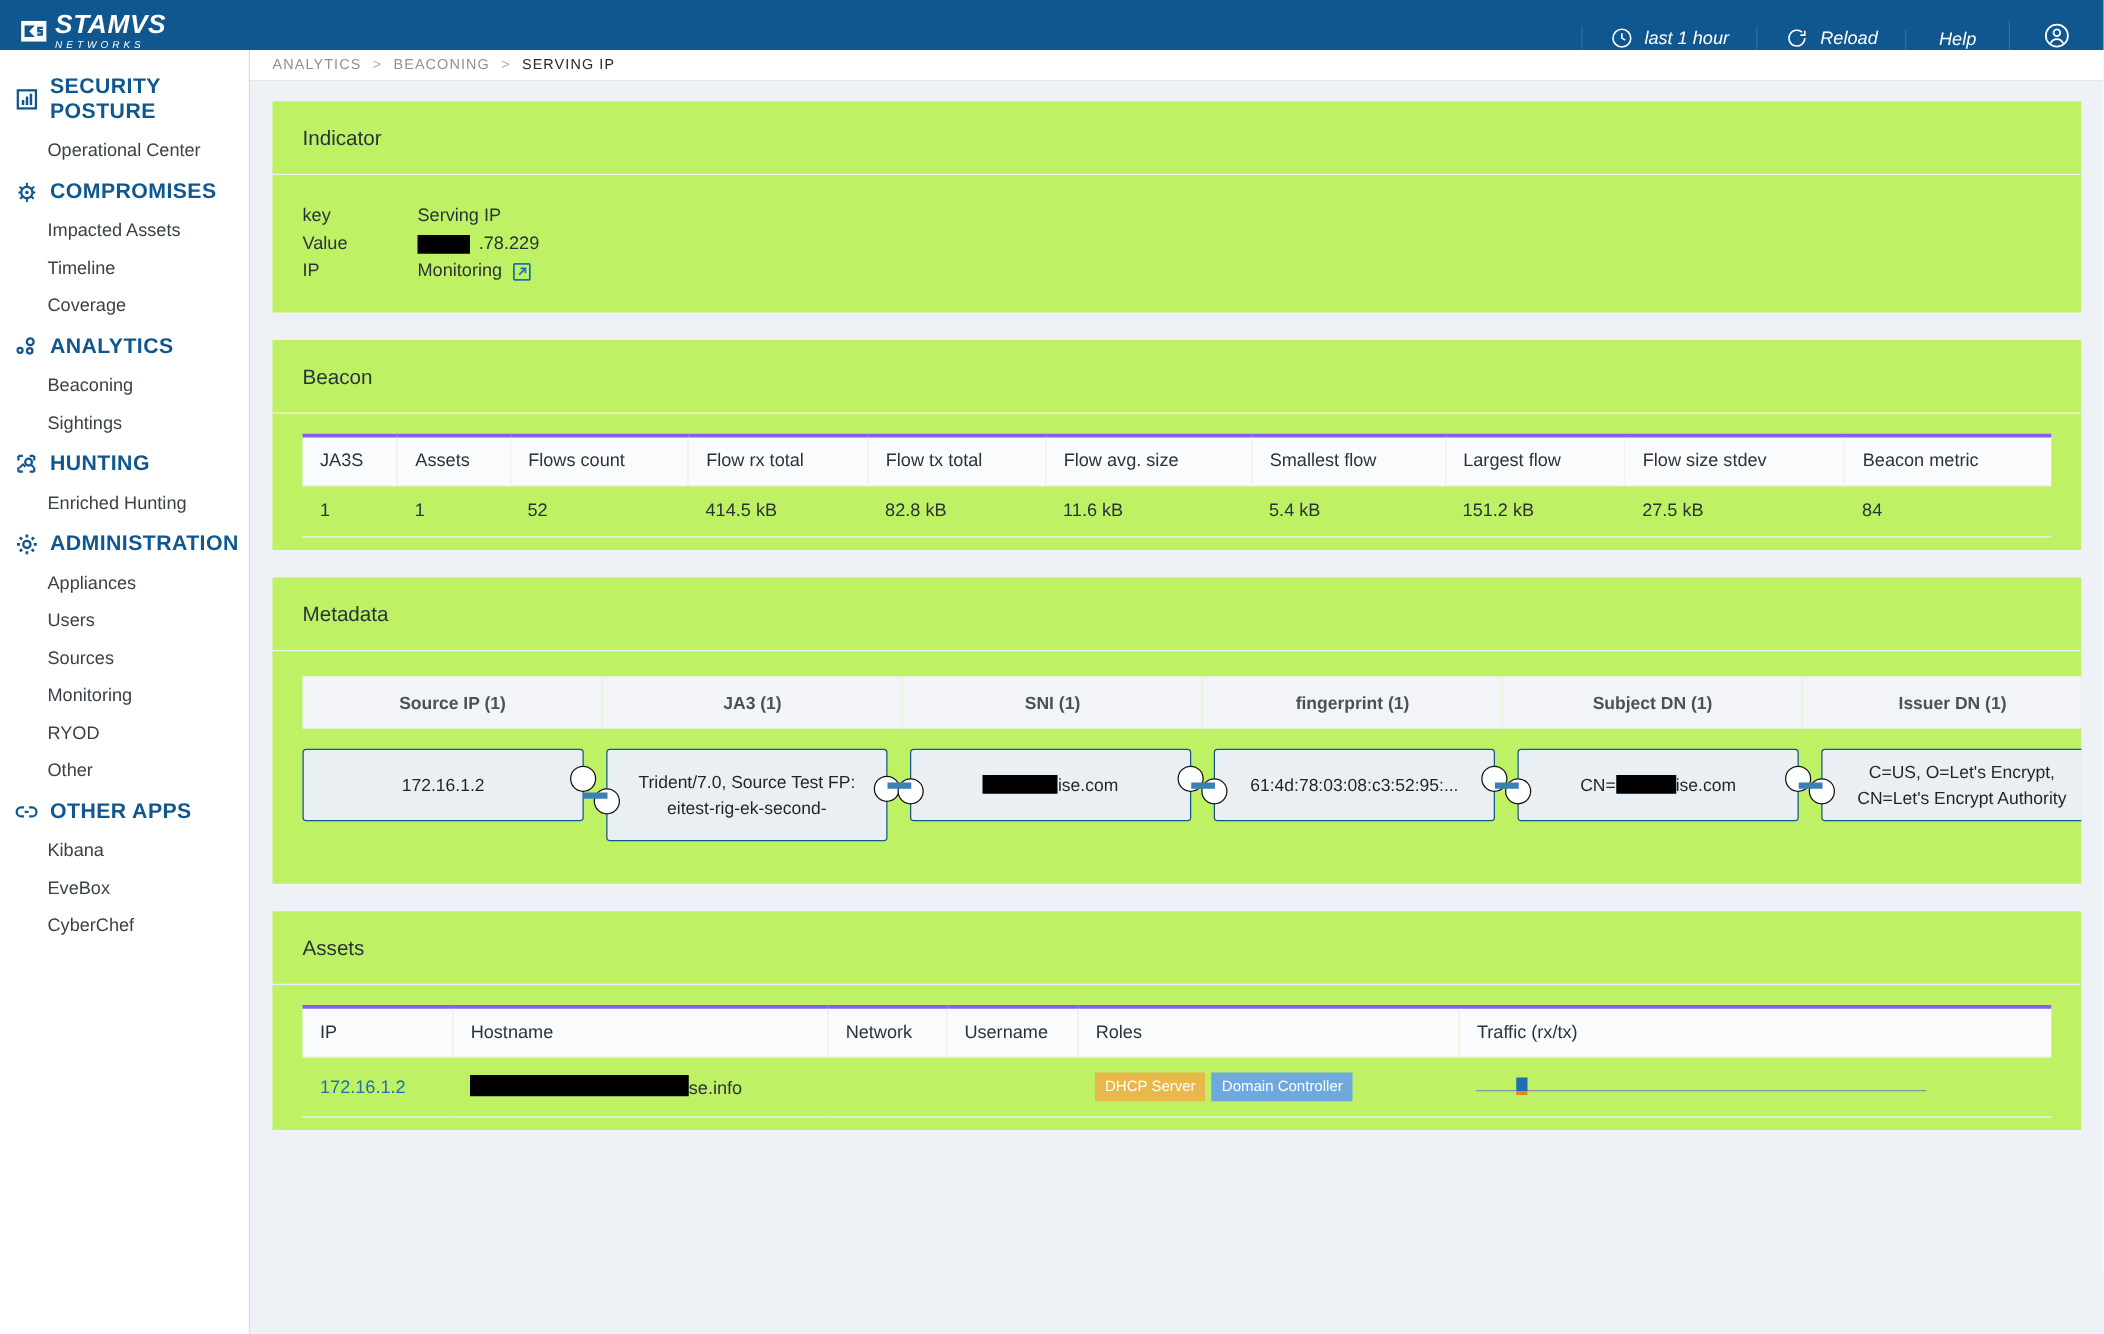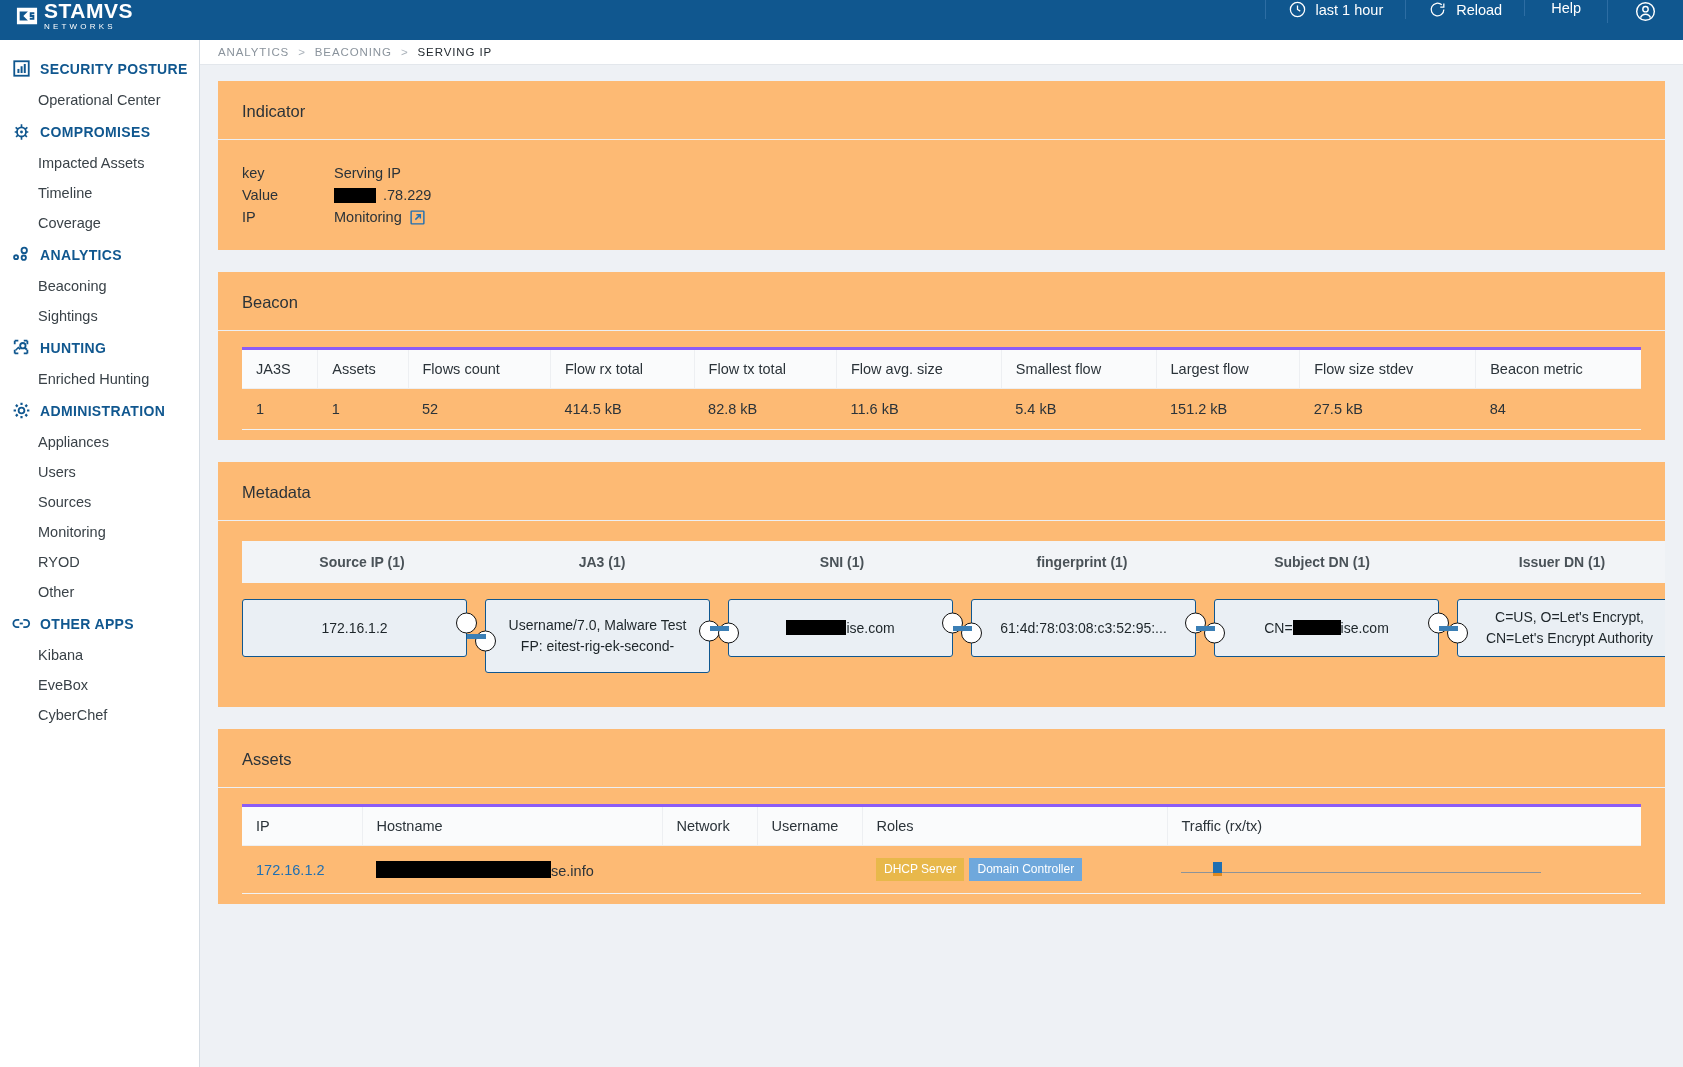--- a/index.html
+++ b/index.html
@@ -9,22 +9,23 @@
     background: #ffffff;
     font-family: "Liberation Sans", sans-serif;
     overflow: hidden;
   }
 
   
   .topbar {
     height: 40px;
     background: #10578f;
     display: flex;
-    align-items: flex-start;
+    align-items: flex-end;
     position: relative;
+    font-style: italic;
   }
   .logo-wrap {
     display: flex;
     align-items: center;
     padding-left: 16px;
     width: 200px;
   }
   .logo-mark {
     width: 22px; height: 22px;
     margin-right: 6px;
@@ -74,21 +75,21 @@
   }
   .nav-group {
     display: flex;
     align-items: center;
     gap: 9px;
     padding: 7px 0 7px 12px;
     cursor: pointer;
   }
   .nav-group-label {
     color: #10578f;
-    font-size: 14px;
+    font-size: 17px;
     font-weight: bold;
     letter-spacing: 0.35px;
   }
   .nav-icon { width: 19px; height: 19px; flex: 0 0 19px; display: block; }
   .nav-item {
     padding: 7px 0 7px 38px;
     color: #3a4248;
     font-size: 14.5px;
     cursor: pointer;
   }
@@ -110,21 +111,21 @@
     font-size: 11.5px;
     letter-spacing: 0.9px;
   }
   .bc-link { color: #8a939c; cursor: pointer; }
   .bc-sep { color: #aab2ba; }
   .bc-current { color: #232a30; }
 
   .content { padding: 16px 18px 0 18px; }
 
   .card {
-    background: #fdba74;
+    background: #bef264;
     margin-bottom: 22px;
   }
   .card-head {
     padding: 21px 24px 18px 24px;
     border-bottom: 1px solid #eceff3;
   }
   .card-title {
     font-size: 16.5px;
     color: #2b3339;
   }
@@ -463,21 +464,21 @@
                 <div class="meta-col-head">fingerprint (1)</div>
                 <div class="meta-col-head">Subject DN (1)</div>
                 <div class="meta-col-head">Issuer DN (1)</div>
               </div>
             <div class="meta-nodes" id="meta-nodes">
                 <div class="meta-node">
                   <span>172.16.1.2</span>
                   <span class="port right"></span>
                 </div>
                 <div class="meta-node tall">
-                  <span>Username/7.0, Malware Test FP: eitest-rig-ek-second-</span>
+                  <span>Trident/7.0, Source Test FP: eitest-rig-ek-second-</span>
                   <span class="port right"></span>
                   <span class="port left"></span>
                   <span class="edge" style="left: -19px; width: 19px;"></span>
                 </div>
                 <div class="meta-node">
                   <span><span class="redact" style="width: 60px;"></span><span>ise.com</span></span>
                   <span class="port right"></span>
                   <span class="port left"></span>
                   <span class="edge" style="left: -19px; width: 19px;"></span>
                 </div>

